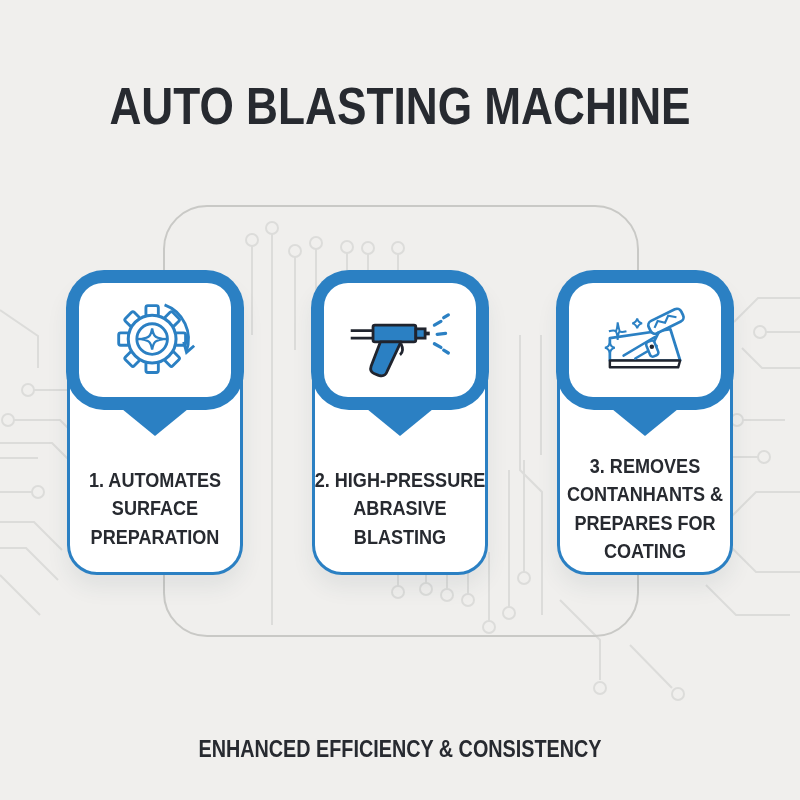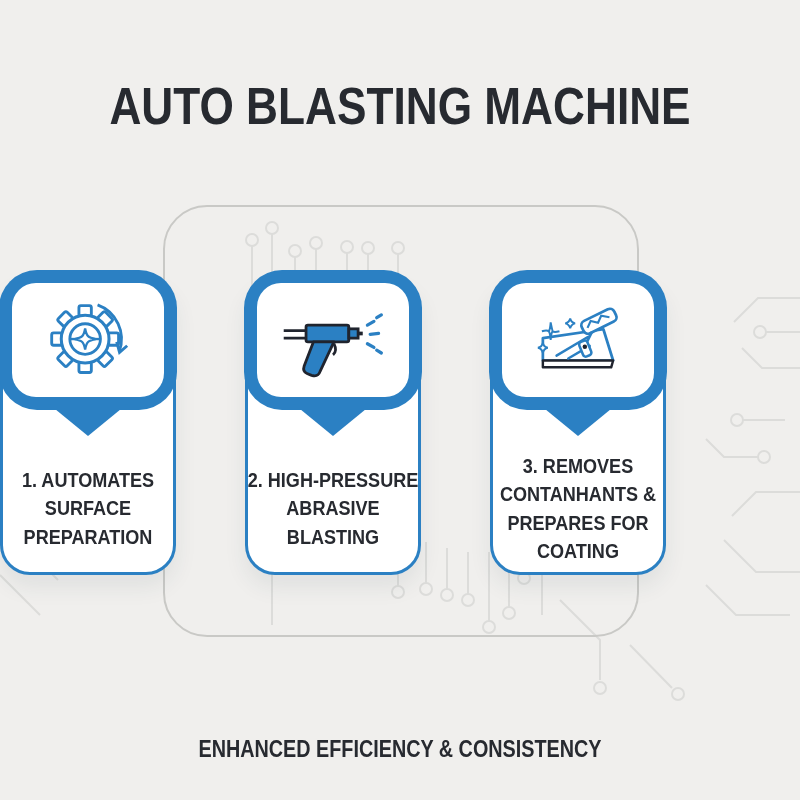--- a/index.html
+++ b/index.html
@@ -19,21 +19,21 @@
   .cir{stroke:var(--circuit);stroke-width:2;fill:none;}
 
   .outline-box{position:absolute;left:163px;top:205px;width:476px;height:432px;
     border:2px solid var(--outline);border-radius:44px;}
 
   .title{position:absolute;top:78px;left:0;width:800px;text-align:center;
     font-size:52px;font-weight:bold;color:var(--ink);letter-spacing:0px;
     white-space:nowrap;transform:scaleX(.85);line-height:1.1;}
 
   .cards{position:absolute;top:270px;left:0;width:800px;display:flex;
-    justify-content:flex-start;gap:69px;}
+    justify-content:center;gap:69px;}
   .card{position:relative;width:176px;height:305px;}
   .card-body{position:absolute;left:0;right:0;top:8px;bottom:0;background:#fff;
     border:3px solid var(--accent);border-radius:30px;
     box-shadow:0 12px 22px rgba(40,60,80,.08);}
   .bubble{position:absolute;left:-1px;right:-1px;top:0;height:140px;
     background:var(--accent);border-radius:38px;}
   .bubble::after{content:"";position:absolute;top:100%;margin-top:-10px;left:50%;
     transform:translateX(-50%);width:0;height:0;border:solid transparent;
     border-width:36px 44px 0 44px;border-top-color:var(--accent);}
   .icon-box{position:absolute;inset:13px;background:#fff;border-radius:24px;

